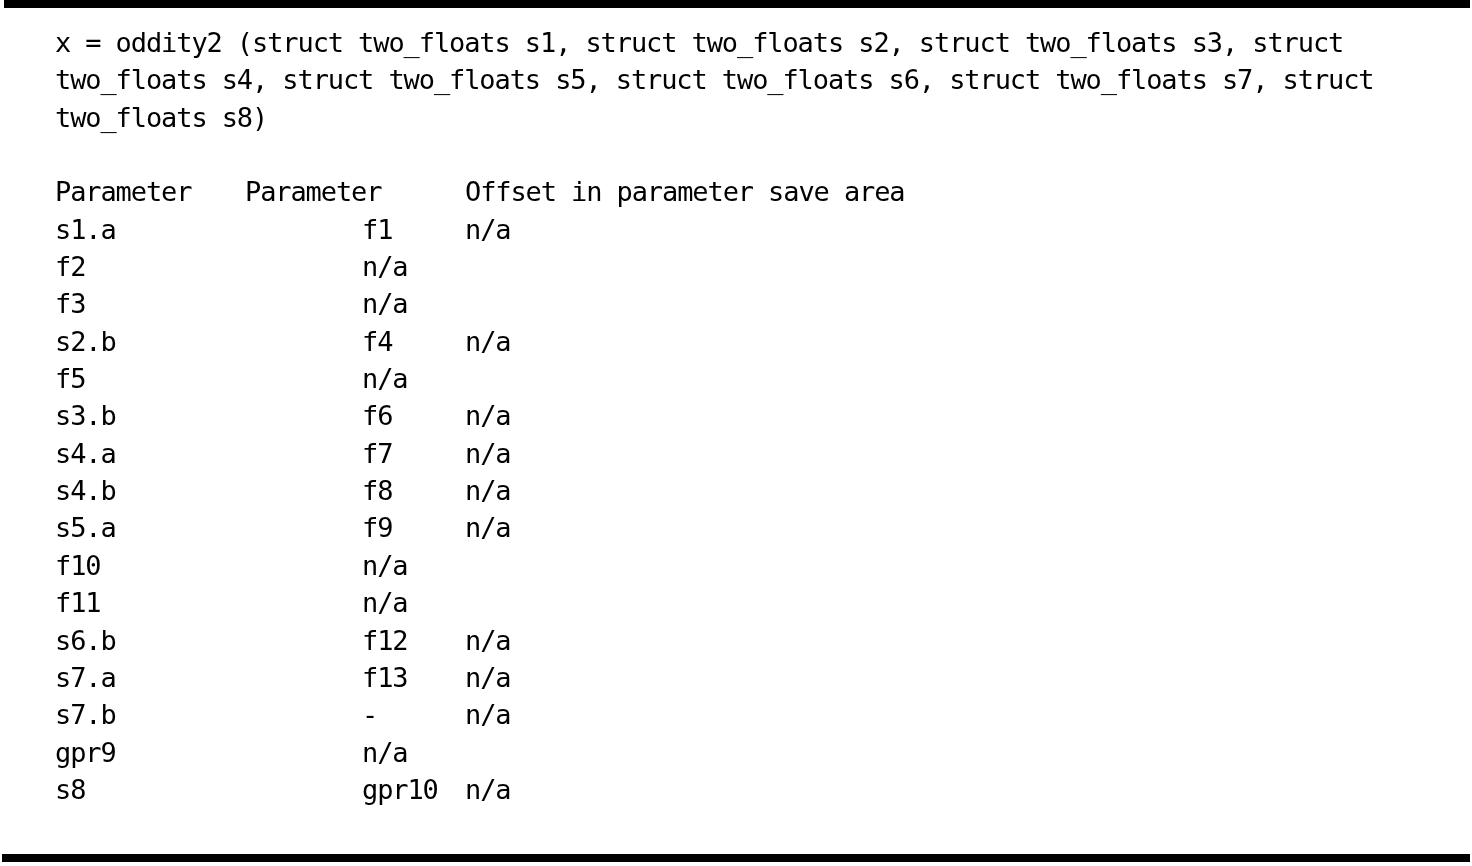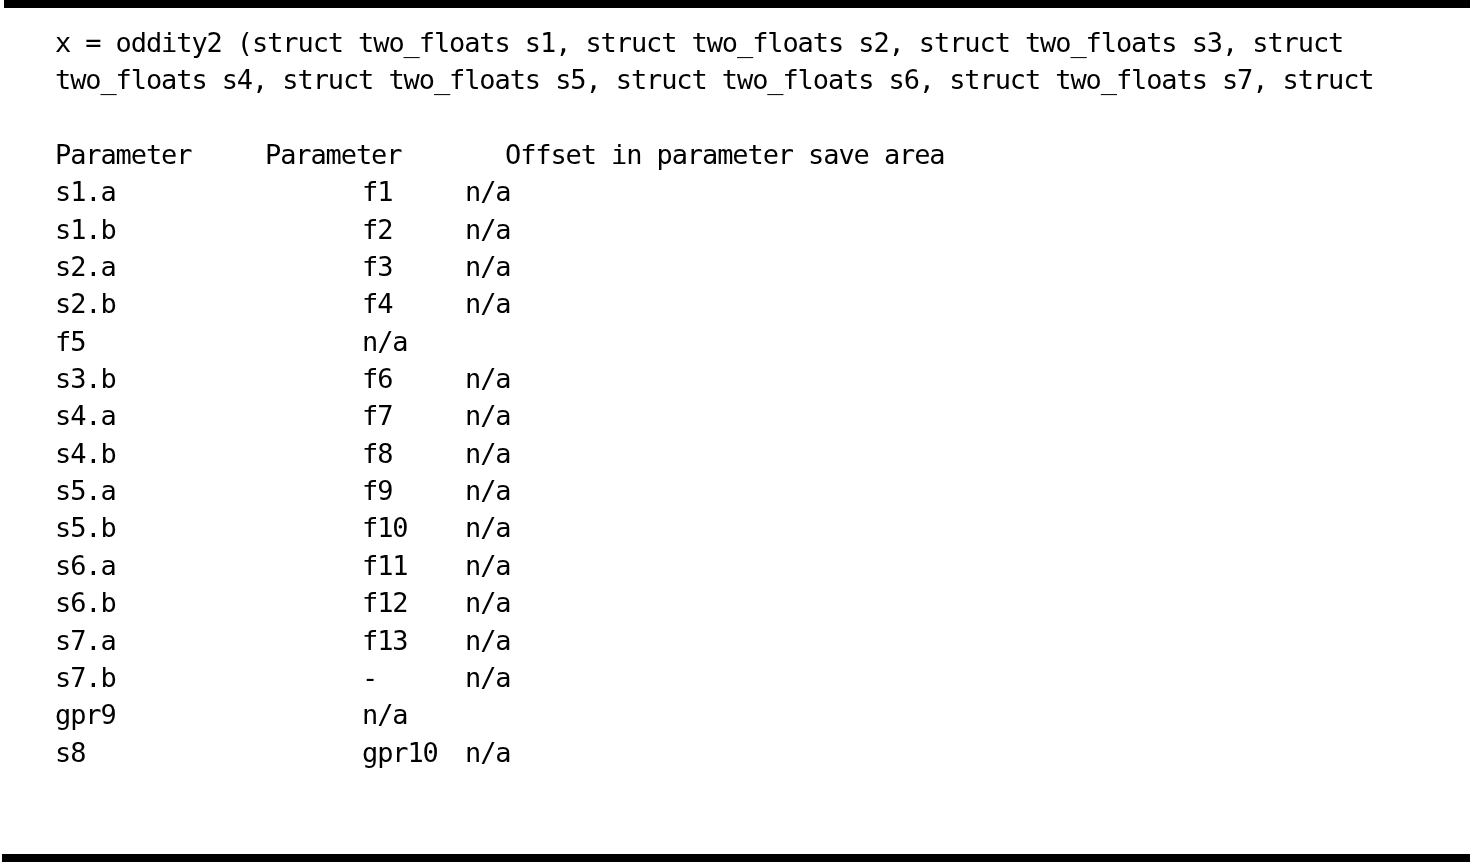--- a/index.html
+++ b/index.html
@@ -45,61 +45,59 @@
   }
   .blank-line {
     height: 37.35px;
   }
   .tr {
     display: grid;
     grid-template-columns: 307px 103px auto;
   }
   .tr.thead {
     grid-template-columns: 190px 220px auto;
-    gap: 20px;
   }
   .th, .td {
     white-space: pre;
   }
 </style>
 </head>
 <body>
 
 <div class="page">
   <div class="rule rule-top"></div>
 
   <div class="content">
     <div>
       <div class="sig-line">x = oddity2 (struct two_floats s1, struct two_floats s2, struct two_floats s3, struct</div>
       <div class="sig-line">two_floats s4, struct two_floats s5, struct two_floats s6, struct two_floats s7, struct</div>
+      <div class="sig-line">two_floats s8)</div>
     </div>
 
     <div class="blank-line"></div>
 
     <div>
       <div class="tr thead">
         <span class="th">Parameter</span>
         <span class="th">Parameter</span>
         <span class="th">Offset in parameter save area</span>
       </div>
       <div id="rows">
   <div class="tr">
     <span class="td">s1.a</span>
     <span class="td">f1</span>
     <span class="td">n/a</span>
   </div>
 
   <div class="tr">
-    <span class="td">s1.b</span>
     <span class="td">f2</span>
     <span class="td">n/a</span>
   </div>
 
   <div class="tr">
-    <span class="td">s2.a</span>
     <span class="td">f3</span>
     <span class="td">n/a</span>
   </div>
 
   <div class="tr">
     <span class="td">s2.b</span>
     <span class="td">f4</span>
     <span class="td">n/a</span>
   </div>
 
@@ -126,27 +124,25 @@
     <span class="td">n/a</span>
   </div>
 
   <div class="tr">
     <span class="td">s5.a</span>
     <span class="td">f9</span>
     <span class="td">n/a</span>
   </div>
 
   <div class="tr">
-    <span class="td">s5.b</span>
     <span class="td">f10</span>
     <span class="td">n/a</span>
   </div>
 
   <div class="tr">
-    <span class="td">s6.a</span>
     <span class="td">f11</span>
     <span class="td">n/a</span>
   </div>
 
   <div class="tr">
     <span class="td">s6.b</span>
     <span class="td">f12</span>
     <span class="td">n/a</span>
   </div>
 

